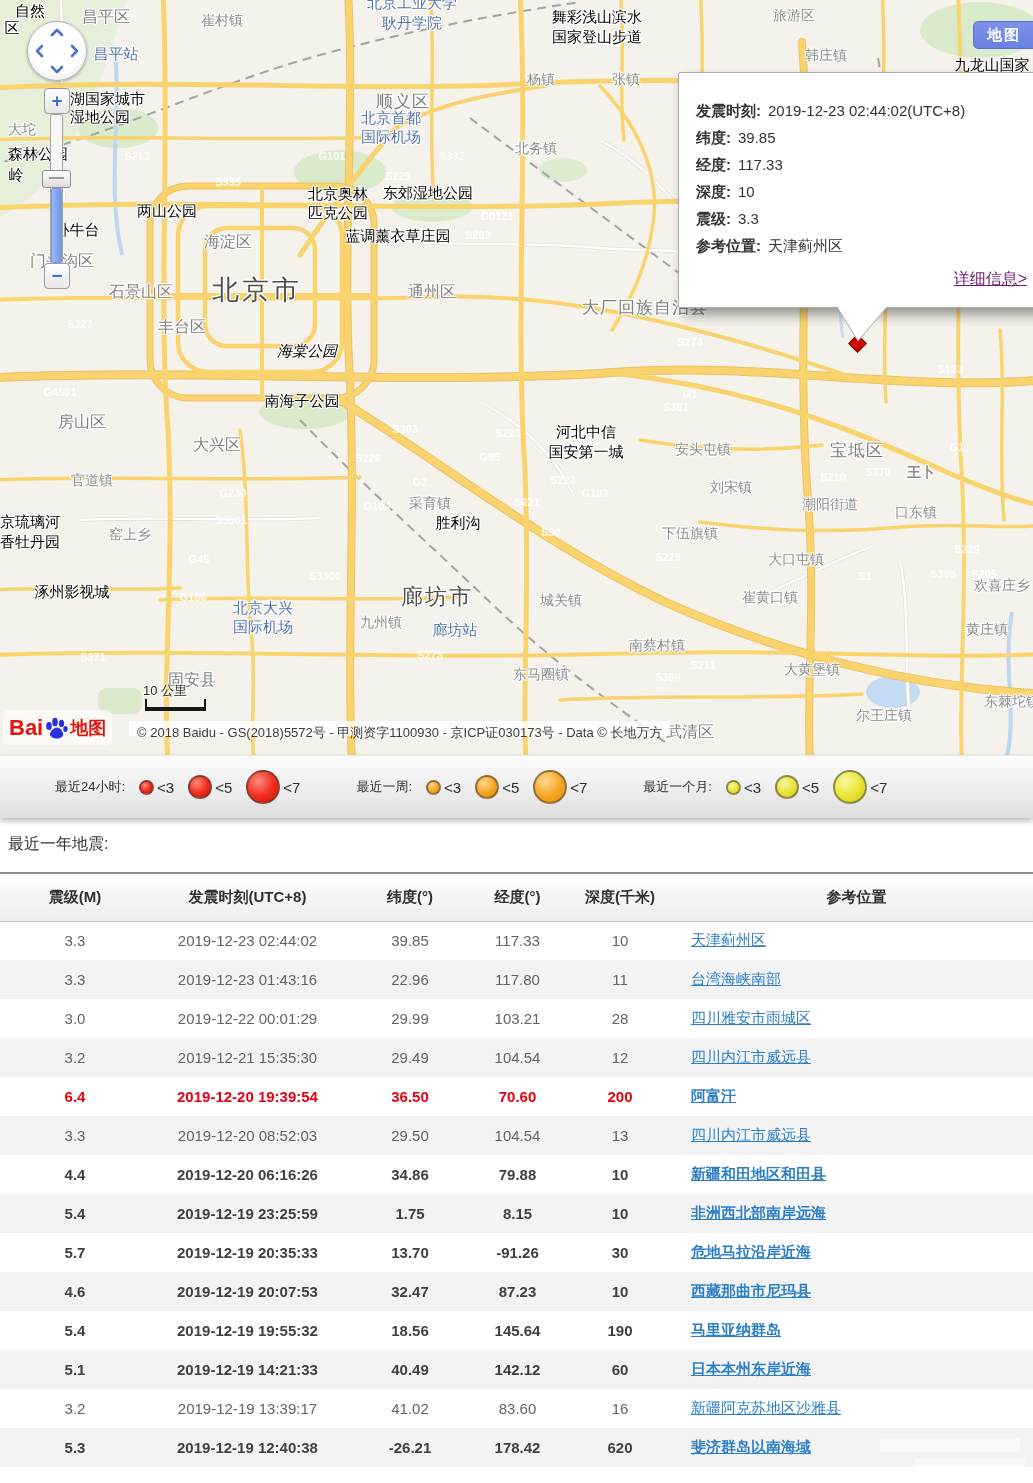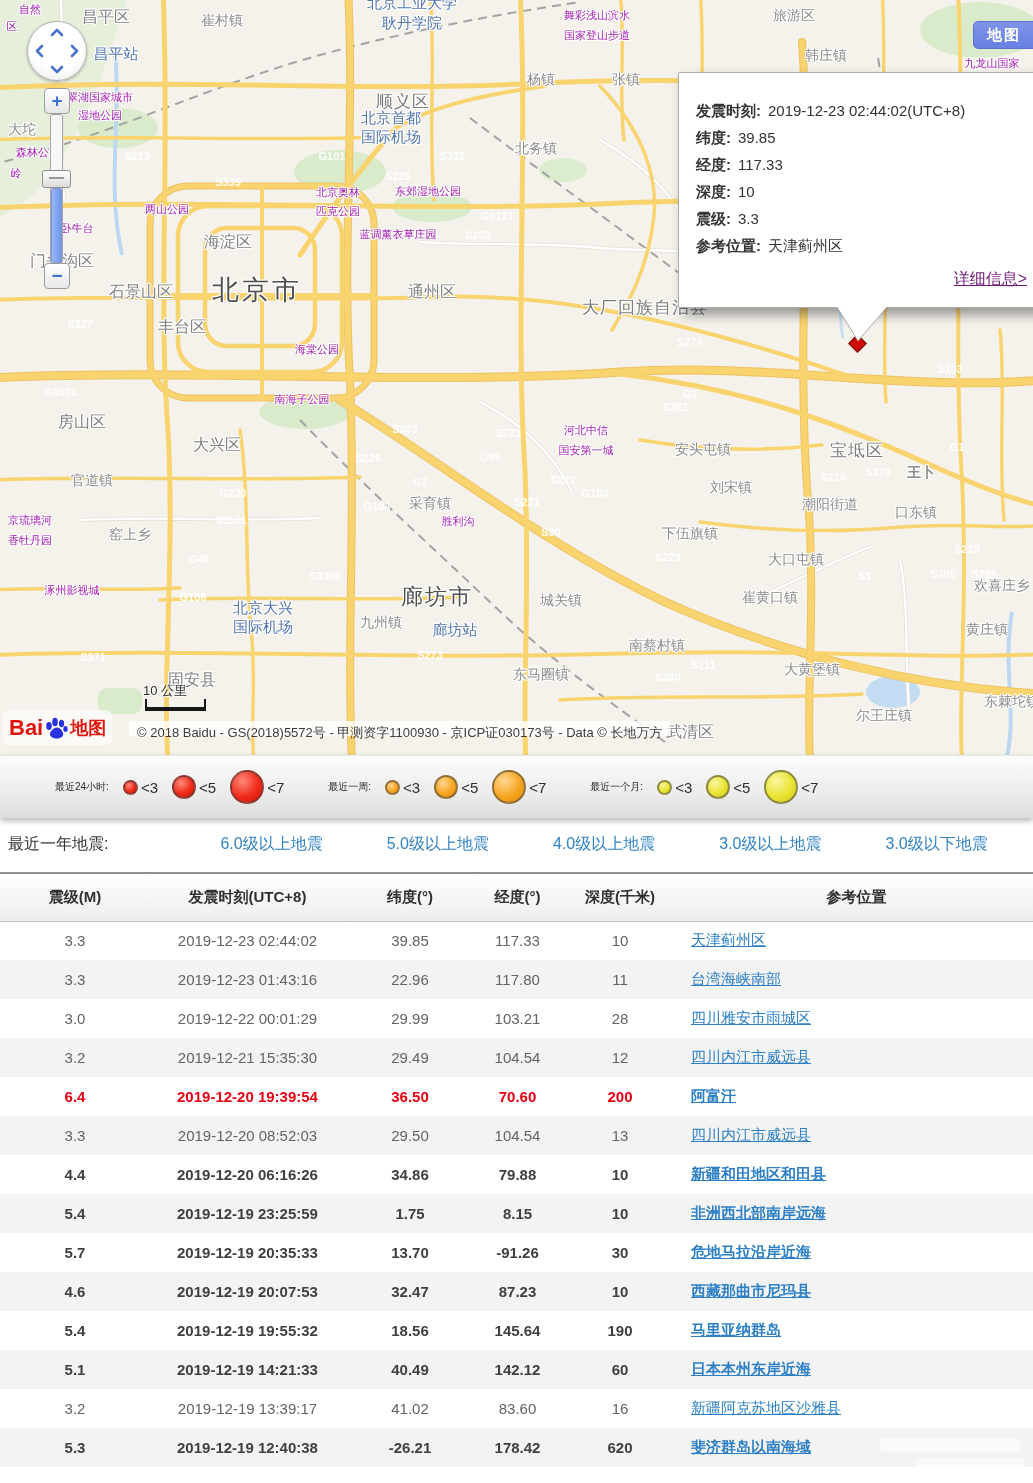--- a/index.html
+++ b/index.html
@@ -10,21 +10,21 @@
   .map{position:absolute;left:0;top:0;width:1033px;height:755px;overflow:hidden;background:#f5f2ec;}
   .roads{position:absolute;left:0;top:0;}
   .labels,.shields{position:absolute;left:0;top:0;width:100%;height:100%;}
   .ml{position:absolute;transform:translateX(-50%);white-space:nowrap;font-size:14px;color:#8b8b8b;
       text-shadow:-1px -1px 0 #fff,1px -1px 0 #fff,-1px 1px 0 #fff,1px 1px 0 #fff,0 1px 0 #fff,0 -1px 0 #fff;}
   .ml.c-t{font-size:14px;color:#8b8b8b}
   .ml.c-d{font-size:16px;color:#828282}
   .ml.c-D{font-size:17px;color:#7b7b7b;letter-spacing:1px}
   .ml.c-C{font-size:27px;color:#4f4f4f;letter-spacing:3px}
   .ml.c-C2{font-size:22px;color:#4f4f4f;letter-spacing:2px}
-  .ml.c-g{font-size:11px;color:#a21caf}
+  .ml.c-g{font-size:15px;color:#000000}
   .ml.c-b{font-size:15px;color:#5276ad}
   .sh{position:absolute;transform:translateX(-50%);font-size:11px;font-weight:bold;color:rgba(255,255,255,.92);white-space:nowrap;}
 
   
   .marker{position:absolute;left:851px;top:337px;width:11px;height:11px;background:#d00b02;border:1px solid #7c0900;transform:rotate(45deg);z-index:15;box-shadow:0 0 2px rgba(0,0,0,.4);}
 
   
   .popup{position:absolute;left:678px;top:72px;width:372px;height:236px;background:#fff;border:1px solid #ababab;border-radius:2px;box-shadow:5px 7px 12px rgba(0,0,0,.38);z-index:20;padding:24px 0 0 17px;box-sizing:border-box;font-size:15px;color:#333;}
   .prow{line-height:27px;}
   .prow b{color:#333;}
@@ -56,22 +56,22 @@
   .logo{position:absolute;left:3px;top:710px;height:35px;display:flex;align-items:center;z-index:27;background:rgba(255,255,255,.6);border-radius:6px;padding:0 6px;cursor:pointer;}
   .logo-bai{color:#e0150d;font-weight:bold;font-size:22px;text-shadow:1px 1px 0 #fff;}
   .logo-map{color:#e0150d;font-weight:bold;font-size:18px;margin-left:2px;text-shadow:1px 1px 0 #fff;}
   .paw{margin-left:1px;}
   .attribution{position:absolute;left:129px;top:721px;height:15px;line-height:23px;background:rgba(255,255,255,.8);padding:0 8px;font-size:13px;color:#3c3c3c;z-index:26;white-space:nowrap;}
 
   
   .legend{position:absolute;left:0;top:755px;width:1033px;height:62px;background:linear-gradient(#fcfcfc,#ececec 60%,#dddddd);border-top:1px solid #e8e8e8;box-shadow:0 3px 6px rgba(0,0,0,.28);overflow:hidden;z-index:8;}
   .legend-inner{display:flex;align-items:center;height:100%;padding-left:55px;width:1100px;}
   .lg{display:flex;align-items:center;}
-  .lg + .lg{margin-left:44px;}
-  .lg-label{font-size:10px;color:#2c2c2c;}
+  .lg + .lg{margin-left:56px;}
+  .lg-label{font-size:13px;color:#2c2c2c;}
   .li{display:flex;align-items:center;margin-left:14px;}
   .li:first-of-type{margin-left:3px;}
   .lv{margin-left:3px;font-size:15px;color:#2c2c2c;}
   .dot{border-radius:50%;border:2px solid rgba(70,70,70,.55);box-sizing:border-box;display:inline-block;}
   .s1{width:15px;height:15px;} .s2{width:24px;height:24px;} .s3{width:34px;height:34px;}
   .col0{background:radial-gradient(circle at 35% 30%,#ff8a7a 0%,#f02b1a 55%,#d21003 100%);}
   .col1{background:radial-gradient(circle at 35% 30%,#ffd891 0%,#f6a521 55%,#df8d0a 100%);}
   .col2{background:radial-gradient(circle at 35% 30%,#f9f6a0 0%,#e9e433 55%,#cfc91c 100%);}
 
   
@@ -216,21 +216,21 @@
         <div class="ml c-g" style="left: 167px; top: 202px;">两山公园</div>
         <div class="ml c-g" style="left: 77px; top: 221px;">卧牛台</div>
         <div class="ml c-d" style="left: 228px; top: 232px;">海淀区</div>
         <div class="ml c-g" style="left: 398px; top: 227px;">蓝调薰衣草庄园</div>
         <div class="ml c-d" style="left: 62px; top: 251px;">门头沟区</div>
         <div class="ml c-d" style="left: 141px; top: 282px;">石景山区</div>
         <div class="ml c-C" style="left: 257px; top: 272px;">北京市</div>
         <div class="ml c-d" style="left: 432px; top: 282px;">通州区</div>
         <div class="ml c-D" style="left: 645px; top: 296px;">大厂回族自治县</div>
         <div class="ml c-d" style="left: 182px; top: 317px;">丰台区</div>
-        <div class="ml c-g" style="left: 317px; top: 342px;">海棠公园</div>
+        <div class="ml c-g" style="left: 307px; top: 342px; font-style: italic;">海棠公园</div>
         <div class="ml c-g" style="left: 302px; top: 392px;">南海子公园</div>
         <div class="ml c-d" style="left: 82px; top: 412px;">房山区</div>
         <div class="ml c-d" style="left: 217px; top: 435px;">大兴区</div>
         <div class="ml c-g" style="left: 586px; top: 423px;">河北中信</div>
         <div class="ml c-g" style="left: 586px; top: 443px;">国安第一城</div>
         <div class="ml c-t" style="left: 703px; top: 441px;">安头屯镇</div>
         <div class="ml c-D" style="left: 857px; top: 439px;">宝坻区</div>
         <div class="ml c-t" style="left: 921px; top: 464px; font-weight: bold;">王卜</div>
         <div class="ml c-t" style="left: 92px; top: 472px;">官道镇</div>
         <div class="ml c-t" style="left: 731px; top: 479px;">刘宋镇</div>
@@ -424,28 +424,20 @@
         <span class="li">
             <i class="dot s3 col2"></i>
             <span class="lv">&lt;7</span>
           </span>
       </div>
     </div>
   </div>
 
   <div class="filters">
     <span class="f-label">最近一年地震:</span>
-    <span class="f-links">
-
-    <a href="#" class="f-link">6.0级以上地震</a>
-        <a href="#" class="f-link">5.0级以上地震</a>
-        <a href="#" class="f-link">4.0级以上地震</a>
-        <a href="#" class="f-link">3.0级以上地震</a>
-        <a href="#" class="f-link">3.0级以下地震</a>
-      </span>
   </div>
 
   <div class="tablewrap">
     <table class="qt">
       <colgroup>
         <col style="width:150px">
           <col style="width:195px">
           <col style="width:130px">
         <col style="width:85px">
           <col style="width:120px">

